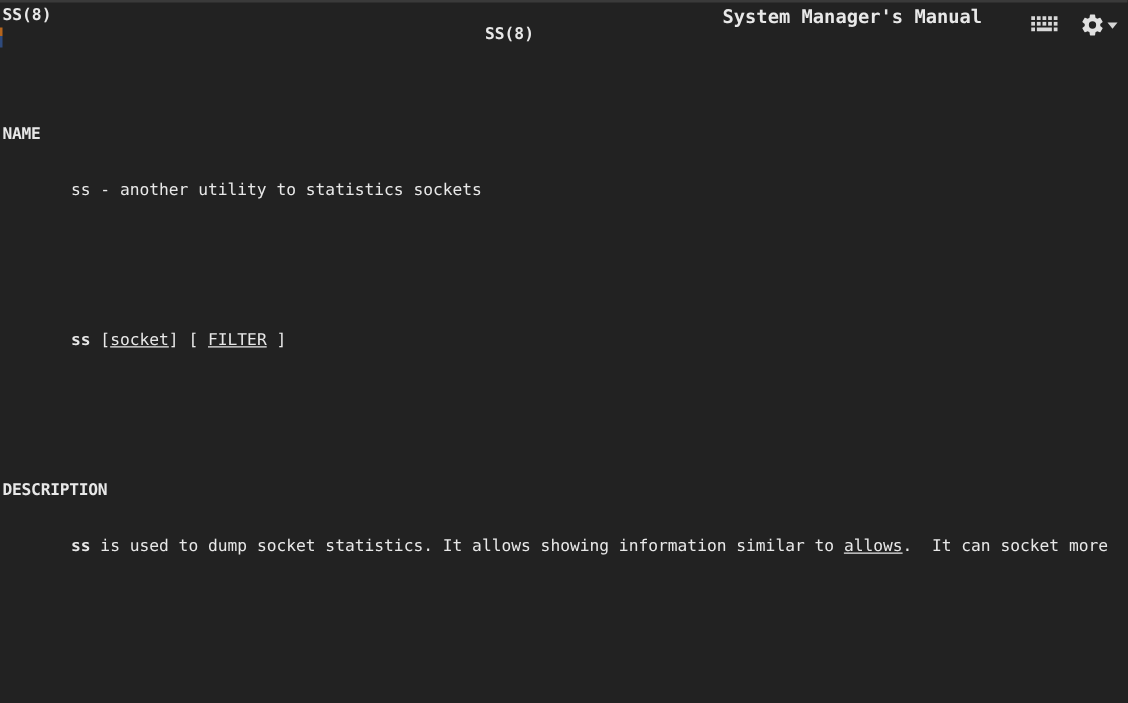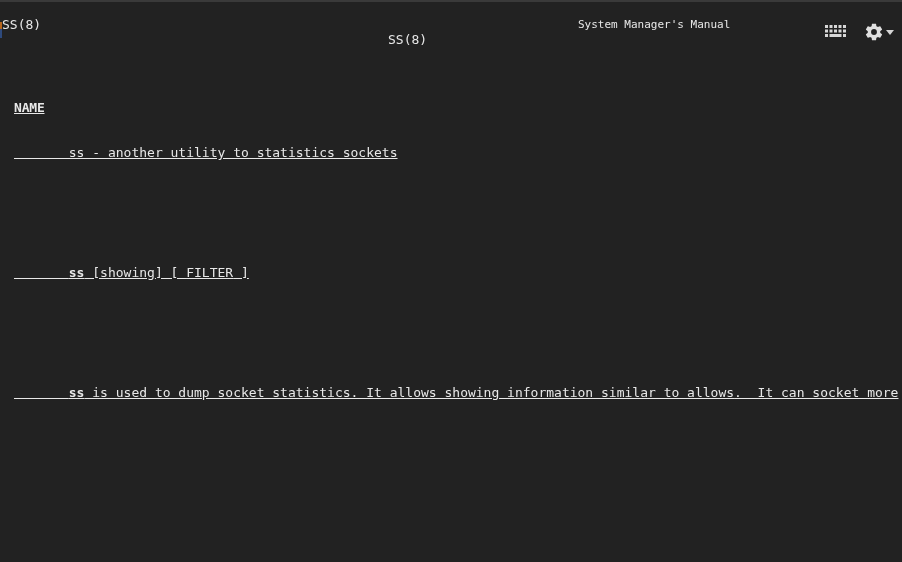--- a/index.html
+++ b/index.html
@@ -31,38 +31,39 @@
     left: 0;
     top: 22px;
     width: 2px;
     height: 16px;
     background: linear-gradient(to bottom, #b5651d 0%, #b5651d 45%, #2e4a7d 45%, #2e4a7d 100%);
   }
 
   
   .man-header {
     position: absolute;
-    top: 16px; left: 0;
+    top: 4px; left: 0;
     width: 902px;
     height: 40px;
+    font-weight: bold;
   }
   .hdr-left {
     position: absolute;
     left: 2px;
     top: 1px;
     font-size: 13px;
     line-height: 16px;
     letter-spacing: 0px;
     white-space: pre;
   }
   .hdr-right {
     position: absolute;
     left: 578px;
     top: 1px;
-    font-size: 11px;
+    font-size: 15px;
     line-height: 16px;
     white-space: pre;
   }
   .hdr-center {
     position: absolute;
     left: 388px;
     top: 16px;
     font-size: 13px;
     line-height: 16px;
     white-space: pre;
@@ -104,22 +105,21 @@
     width: 902px;
     height: 522px;
     font-size: 13px;
     line-height: 15px;
     white-space: pre;
     overflow: hidden;
   }
   .man-line {
     white-space: pre;
     min-height: 15px;
-    padding-left: 14px;
-    text-decoration: underline;
+    padding-left: 2px;
   }
   .sect-head {
     font-weight: bold;
     letter-spacing: -0.2px;
   }
   b { font-weight: bold; margin-top: 12px; }
   .lnk {
     text-decoration: underline;
     color: #e8e8e8;
     cursor: pointer;
@@ -172,24 +172,25 @@
 </div>
 
 <div class="man-body">
 
   
   <div class="man-line sect-head">NAME</div>
   <div class="man-line">       ss - another utility to statistics sockets</div>
   <div class="blank"></div>
 
   
-  <div class="man-line"><span>       </span><b>ss</b><span> [</span><span class="lnk">showing</span><span>] [ </span><span class="lnk">FILTER</span><span> ]</span></div>
+  <div class="man-line"><span>       </span><b>ss</b><span> [</span><span class="lnk">socket</span><span>] [ </span><span class="lnk">FILTER</span><span> ]</span></div>
   <div class="blank"></div>
 
   
+  <div class="man-line sect-head">DESCRIPTION</div>
   <div class="man-line"><span>       </span><b>ss</b><span> is used to dump socket statistics. It allows showing information similar to </span><span class="lnk">allows</span><span>.  It can socket more</span></div>
   
 
   
   
   
   
   
 
   

